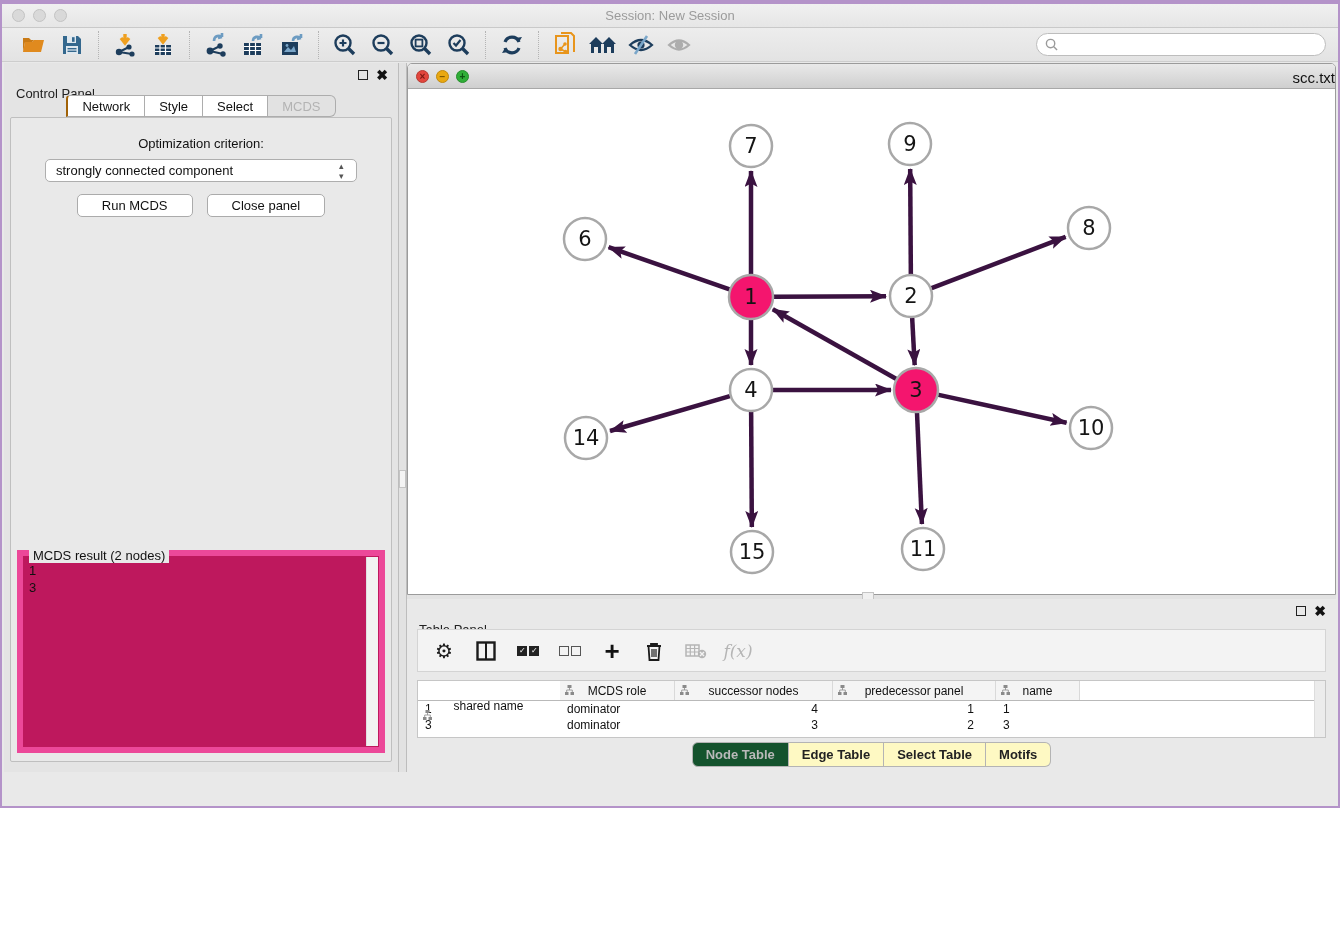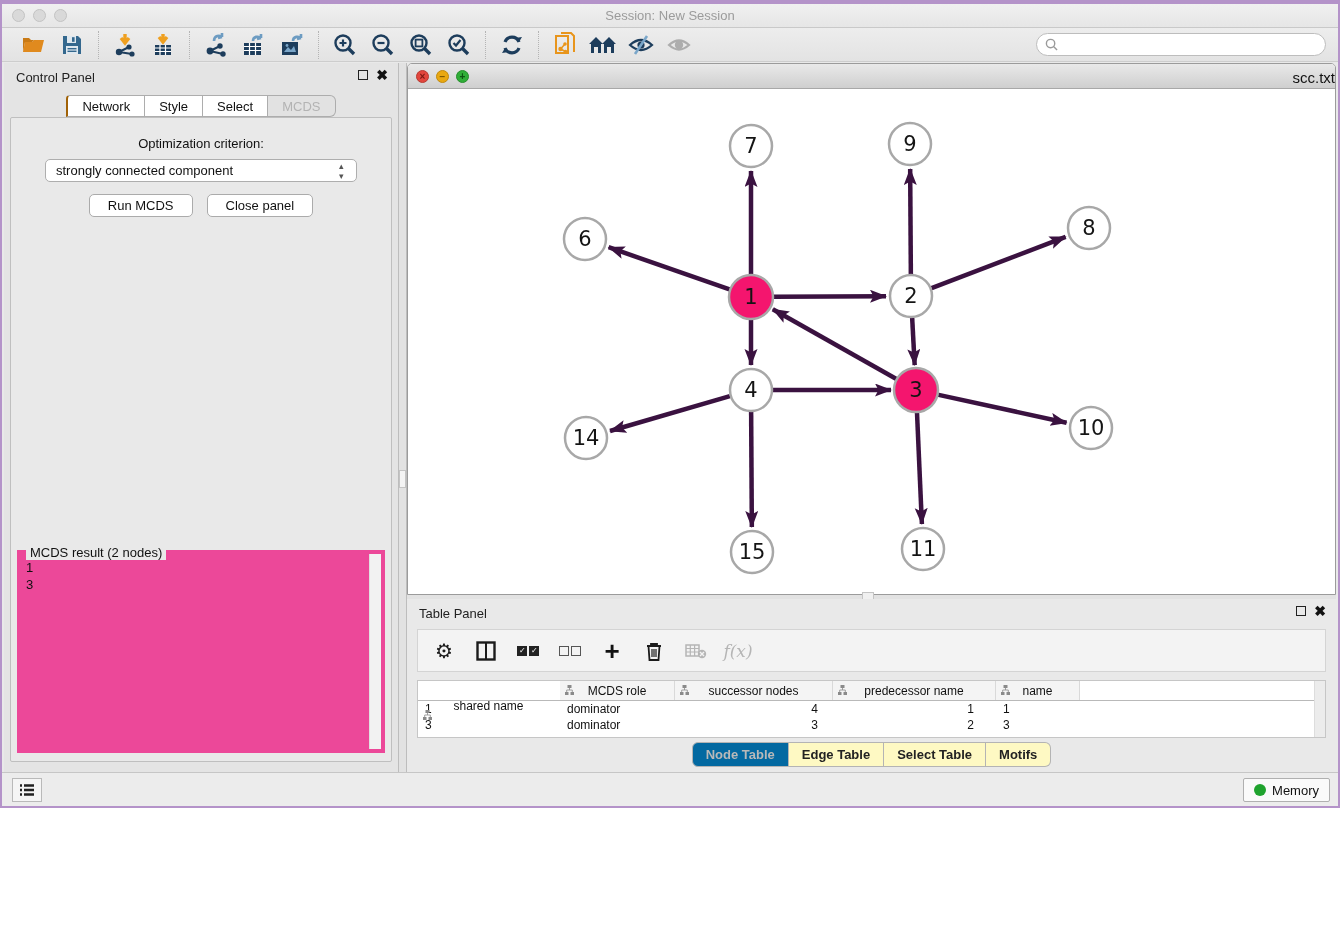--- a/index.html
+++ b/index.html
@@ -23,44 +23,44 @@
   .tsep { width:1px; height:28px; border-left:1px dotted #b4b4b4; }
   .tbtn { width:30px; height:28px; display:flex; align-items:center; justify-content:center; cursor:default; }
   .tbtn svg { display:block; }
   .searchbox { position:absolute; right:12px; top:5px; width:290px; height:23px; background:#fff;
     border:1px solid #bdbdbd; border-radius:12px; display:flex; align-items:center; padding:0 8px; }
   .searchbox input { border:none; outline:none; flex:1; font-size:12px; background:transparent; margin-left:5px; }
 
   
   .control-panel { position:absolute; left:2px; top:59px; width:394px; bottom:34px; background:#e4e4e4; }
   .panel-head { position:relative; height:28px; }
-  .panel-head .ph-title { position:absolute; left:12px; top:7px; font-size:13px; color:#222; }
+  .panel-head .ph-title { position:absolute; left:12px; top:23px; font-size:13px; color:#222; }
   .panel-icons { position:absolute; right:10px; top:7px; display:flex; gap:8px; align-items:center; }
   .float-ic { width:10px; height:10px; border:1.5px solid #222; }
   .close-ic { font-size:14px; font-weight:bold; color:#111; line-height:10px; }
   .ctab-row { position:relative; height:22px; margin-top:4px; display:flex; justify-content:center; }
   .ctab { font-size:13px; padding:3px 14px; background:#fff; border:1px solid #adadad;
     border-left:none; color:#111; }
   .ctab:first-child { border-left:2px solid #a16207; border-radius:4px 0 0 0; }
   .ctab:last-child { border-radius:0 6px 6px 0; }
   .ctab.active { background:#e2e2e2; color:#b3b3b3; }
   .cp-body { position:absolute; left:6px; right:6px; top:54px; bottom:10px;
     background:#e9e9e9; border:1px solid #bfbfbf; border-radius:2px; }
   .opt-label { text-align:center; margin-top:18px; font-size:13px; color:#111; }
   .opt-select { position:relative; margin:8px auto 0 auto; width:312px; height:23px; background:#fff;
     border:1px solid #aeaeae; border-radius:5px; font-size:13px; color:#111;
     display:flex; align-items:center; padding-left:10px; }
   .stepper { position:absolute; right:7px; top:3px; width:10px; height:16px; color:#555; }
   .stepper:before { content:"\25B4"; position:absolute; top:-2px; left:0; font-size:9px; }
   .stepper:after { content:"\25BE"; position:absolute; bottom:-2px; left:0; font-size:9px; }
   .btn-row { display:flex; justify-content:center; gap:14px; margin-top:12px; }
   .pbtn { background:#fff; border:1px solid #ababab; border-radius:5px; height:23px;
-    font-size:13px; color:#111; padding:0 18px; font-family:"Liberation Sans",sans-serif; }
+    font-size:13px; color:#111; padding:0 24px; font-family:"Liberation Sans",sans-serif; }
   .mcds-box { position:absolute; left:6px; right:6px; top:432px; bottom:8px;
-    border:3px solid #ec4899; background:#ec4899; }
+    border:6px solid #ec4899; background:#be185d; }
   .mcds-legend { position:absolute; top:-8px; left:6px; background:#e9e9e9; padding:0 4px;
     font-size:13px; color:#111; }
   .mcds-text { position:absolute; left:2px; top:6px; right:14px; bottom:2px;
     font-size:13px; color:#111; white-space:pre; padding-left:4px; line-height:17px; }
   .mcds-scroll { position:absolute; right:1px; top:1px; width:12px; bottom:1px; background:#f2f2f2; border-left:1px solid #e0e0e0; }
 
   
   .vsplit { position:absolute; left:396px; top:59px; width:9px; bottom:34px; background:#e2e2e2;
     border-left:1px solid #bdbdbd; border-right:1px solid #bdbdbd; }
   .vsplit .handle { position:absolute; left:0px; right:0px; top:407px; height:18px;
@@ -105,21 +105,21 @@
   .trow { display:flex; height:16px; font-size:12px; color:#111; }
   .td { padding:1px 0 0 0; overflow:hidden; white-space:nowrap; }
   .td.l { padding-left:7px; text-align:left; }
   .td.r { text-align:right; }
   .tscroll { position:absolute; right:0; top:0; width:11px; bottom:0; background:#ececec; border-left:1px solid #ddd; }
   .tp-tabs { position:absolute; left:0; right:0; bottom:5px; display:flex; justify-content:center; }
   .ttab { font-size:13px; font-weight:bold; padding:4px 13px; background:#fef9c3; border:1px solid #b4b4b4;
     border-left:none; color:#222; }
   .ttab:first-child { border-left:1px solid #b4b4b4; border-radius:6px 0 0 6px; }
   .ttab:last-child { border-radius:0 6px 6px 0; }
-  .ttab.active { background:#0369a1; color:#b9b9b9; }
+  .ttab.active { background:#14532d; color:#b9b9b9; }
 
   
   .statusbar { position:absolute; left:0; right:0; bottom:0; height:34px; background:#ececec;
     border-top:1px solid #c6c6c6; }
   .list-btn { position:absolute; left:10px; top:5px; width:30px; height:24px; background:#f5f5f5;
     border:1px solid #b9b9b9; display:flex; align-items:center; justify-content:center; }
   .memory-btn { position:absolute; right:8px; top:5px; height:24px; background:#fafafa;
     border:1px solid #b0b0b0; border-radius:2px; display:flex; align-items:center; gap:6px;
     padding:0 10px; font-size:13px; color:#111; }
   .mem-dot { width:12px; height:12px; border-radius:50%; background:#1fa32e; }
@@ -465,21 +465,21 @@
               </svg>
               <span>successor nodes</span>
             </div>
             <div class="th" style="width: 163px;">
               <svg width="9" height="11" viewBox="0 0 9 11">
                 <rect x="2.5" y="0" width="4" height="3" fill="#8a8a8a"></rect>
                 <rect x="0" y="7" width="3.5" height="3" fill="#8a8a8a"></rect>
                 <rect x="5.5" y="7" width="3.5" height="3" fill="#8a8a8a"></rect>
                 <path d="M4.5 3 V5 M1.7 7 V5 H7.3 V7" stroke="#8a8a8a" stroke-width="0.8" fill="none"></path>
               </svg>
-              <span>predecessor name</span>
+              <span>predecessor panel</span>
             </div>
             <div class="th" style="width: 84px;">
               <svg width="9" height="11" viewBox="0 0 9 11">
                 <rect x="2.5" y="0" width="4" height="3" fill="#8a8a8a"></rect>
                 <rect x="0" y="7" width="3.5" height="3" fill="#8a8a8a"></rect>
                 <rect x="5.5" y="7" width="3.5" height="3" fill="#8a8a8a"></rect>
                 <path d="M4.5 3 V5 M1.7 7 V5 H7.3 V7" stroke="#8a8a8a" stroke-width="0.8" fill="none"></path>
               </svg>
               <span>name</span>
             </div>
@@ -503,26 +503,15 @@
         <div class="tscroll"></div>
       </div>
       <div class="tp-tabs" id="table-tabs">
           <div class="ttab active">Node Table</div>
           <div class="ttab">Edge Table</div>
           <div class="ttab">Select Table</div>
           <div class="ttab">Motifs</div>
         </div>
     </div>
 
-    <div class="statusbar">
-      <div class="list-btn">
-        <svg width="16" height="14" viewBox="0 0 16 14">
-          <path d="M1 2.5 H3 M5 2.5 H15 M1 7 H3 M5 7 H15 M1 11.5 H3 M5 11.5 H15" stroke="#222" stroke-width="2.4"></path>
-        </svg>
-      </div>
-      <div class="memory-btn">
-        <span class="mem-dot"></span>
-        <span>Memory</span>
-      </div>
-    </div>
 
   </div>
 </div>
 
 </body></html>

